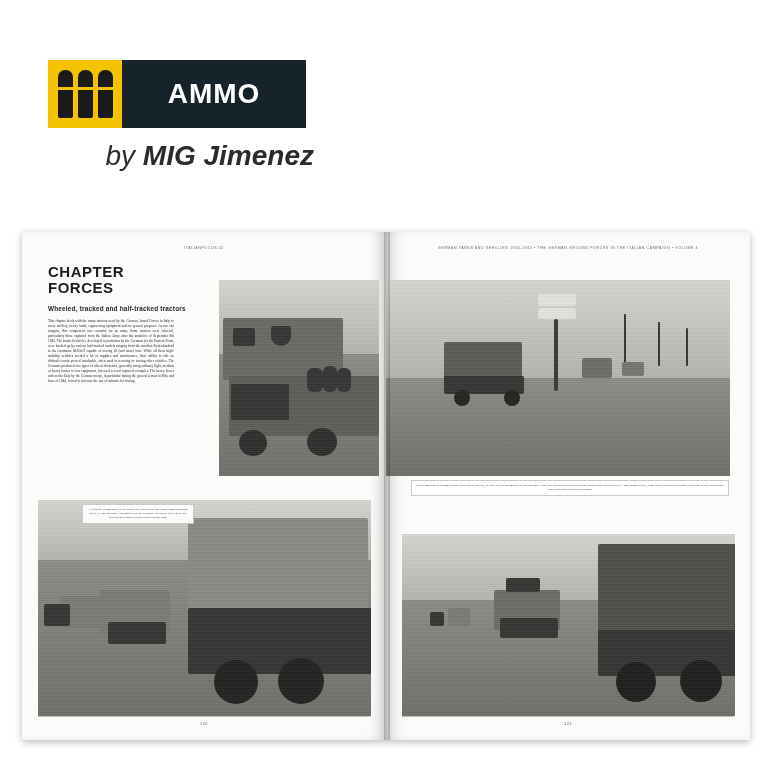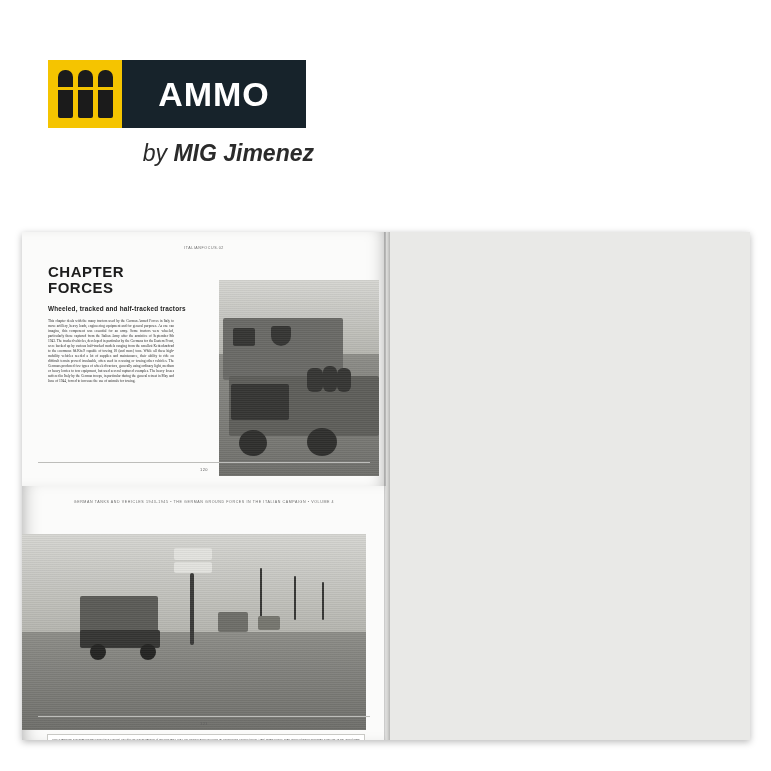--- a/index.html
+++ b/index.html
@@ -48,45 +48,44 @@
   }
   .logo-dark {
     background: #17232b;
     flex: 1;
     display: flex;
     align-items: center;
     justify-content: center;
   }
   .logo-word {
     color: #ffffff;
-    font-size: 34px;
+    font-size: 28px;
     font-weight: bold;
     letter-spacing: 1px;
     font-family: "Liberation Sans", sans-serif;
   }
   .logo-sub {
     margin-top: 12px;
-    font-size: 23px;
+    font-size: 28px;
     font-style: italic;
     color: #2b2b2b;
     text-align: right;
     width: 266px;
   }
   .logo-sub b { font-weight: bold; font-style: italic; }
 
   
   .book {
     position: absolute;
     left: 22px; top: 232px;
     width: 728px; height: 508px;
     background: #e9e9e7;
     box-shadow: 0 2px 7px rgba(0,0,0,0.28);
     display: flex;
     overflow: hidden;
-    flex-direction: column;
   }
   .page {
     width: 50%;
     height: 100%;
     background: #fbfbfa;
     position: relative;
     padding: 14px 16px 10px 16px;
   }
   .page.left { box-shadow: inset -12px 0 18px -12px rgba(0,0,0,0.35); }
   .page.right { box-shadow: inset 12px 0 18px -12px rgba(0,0,0,0.35); }

